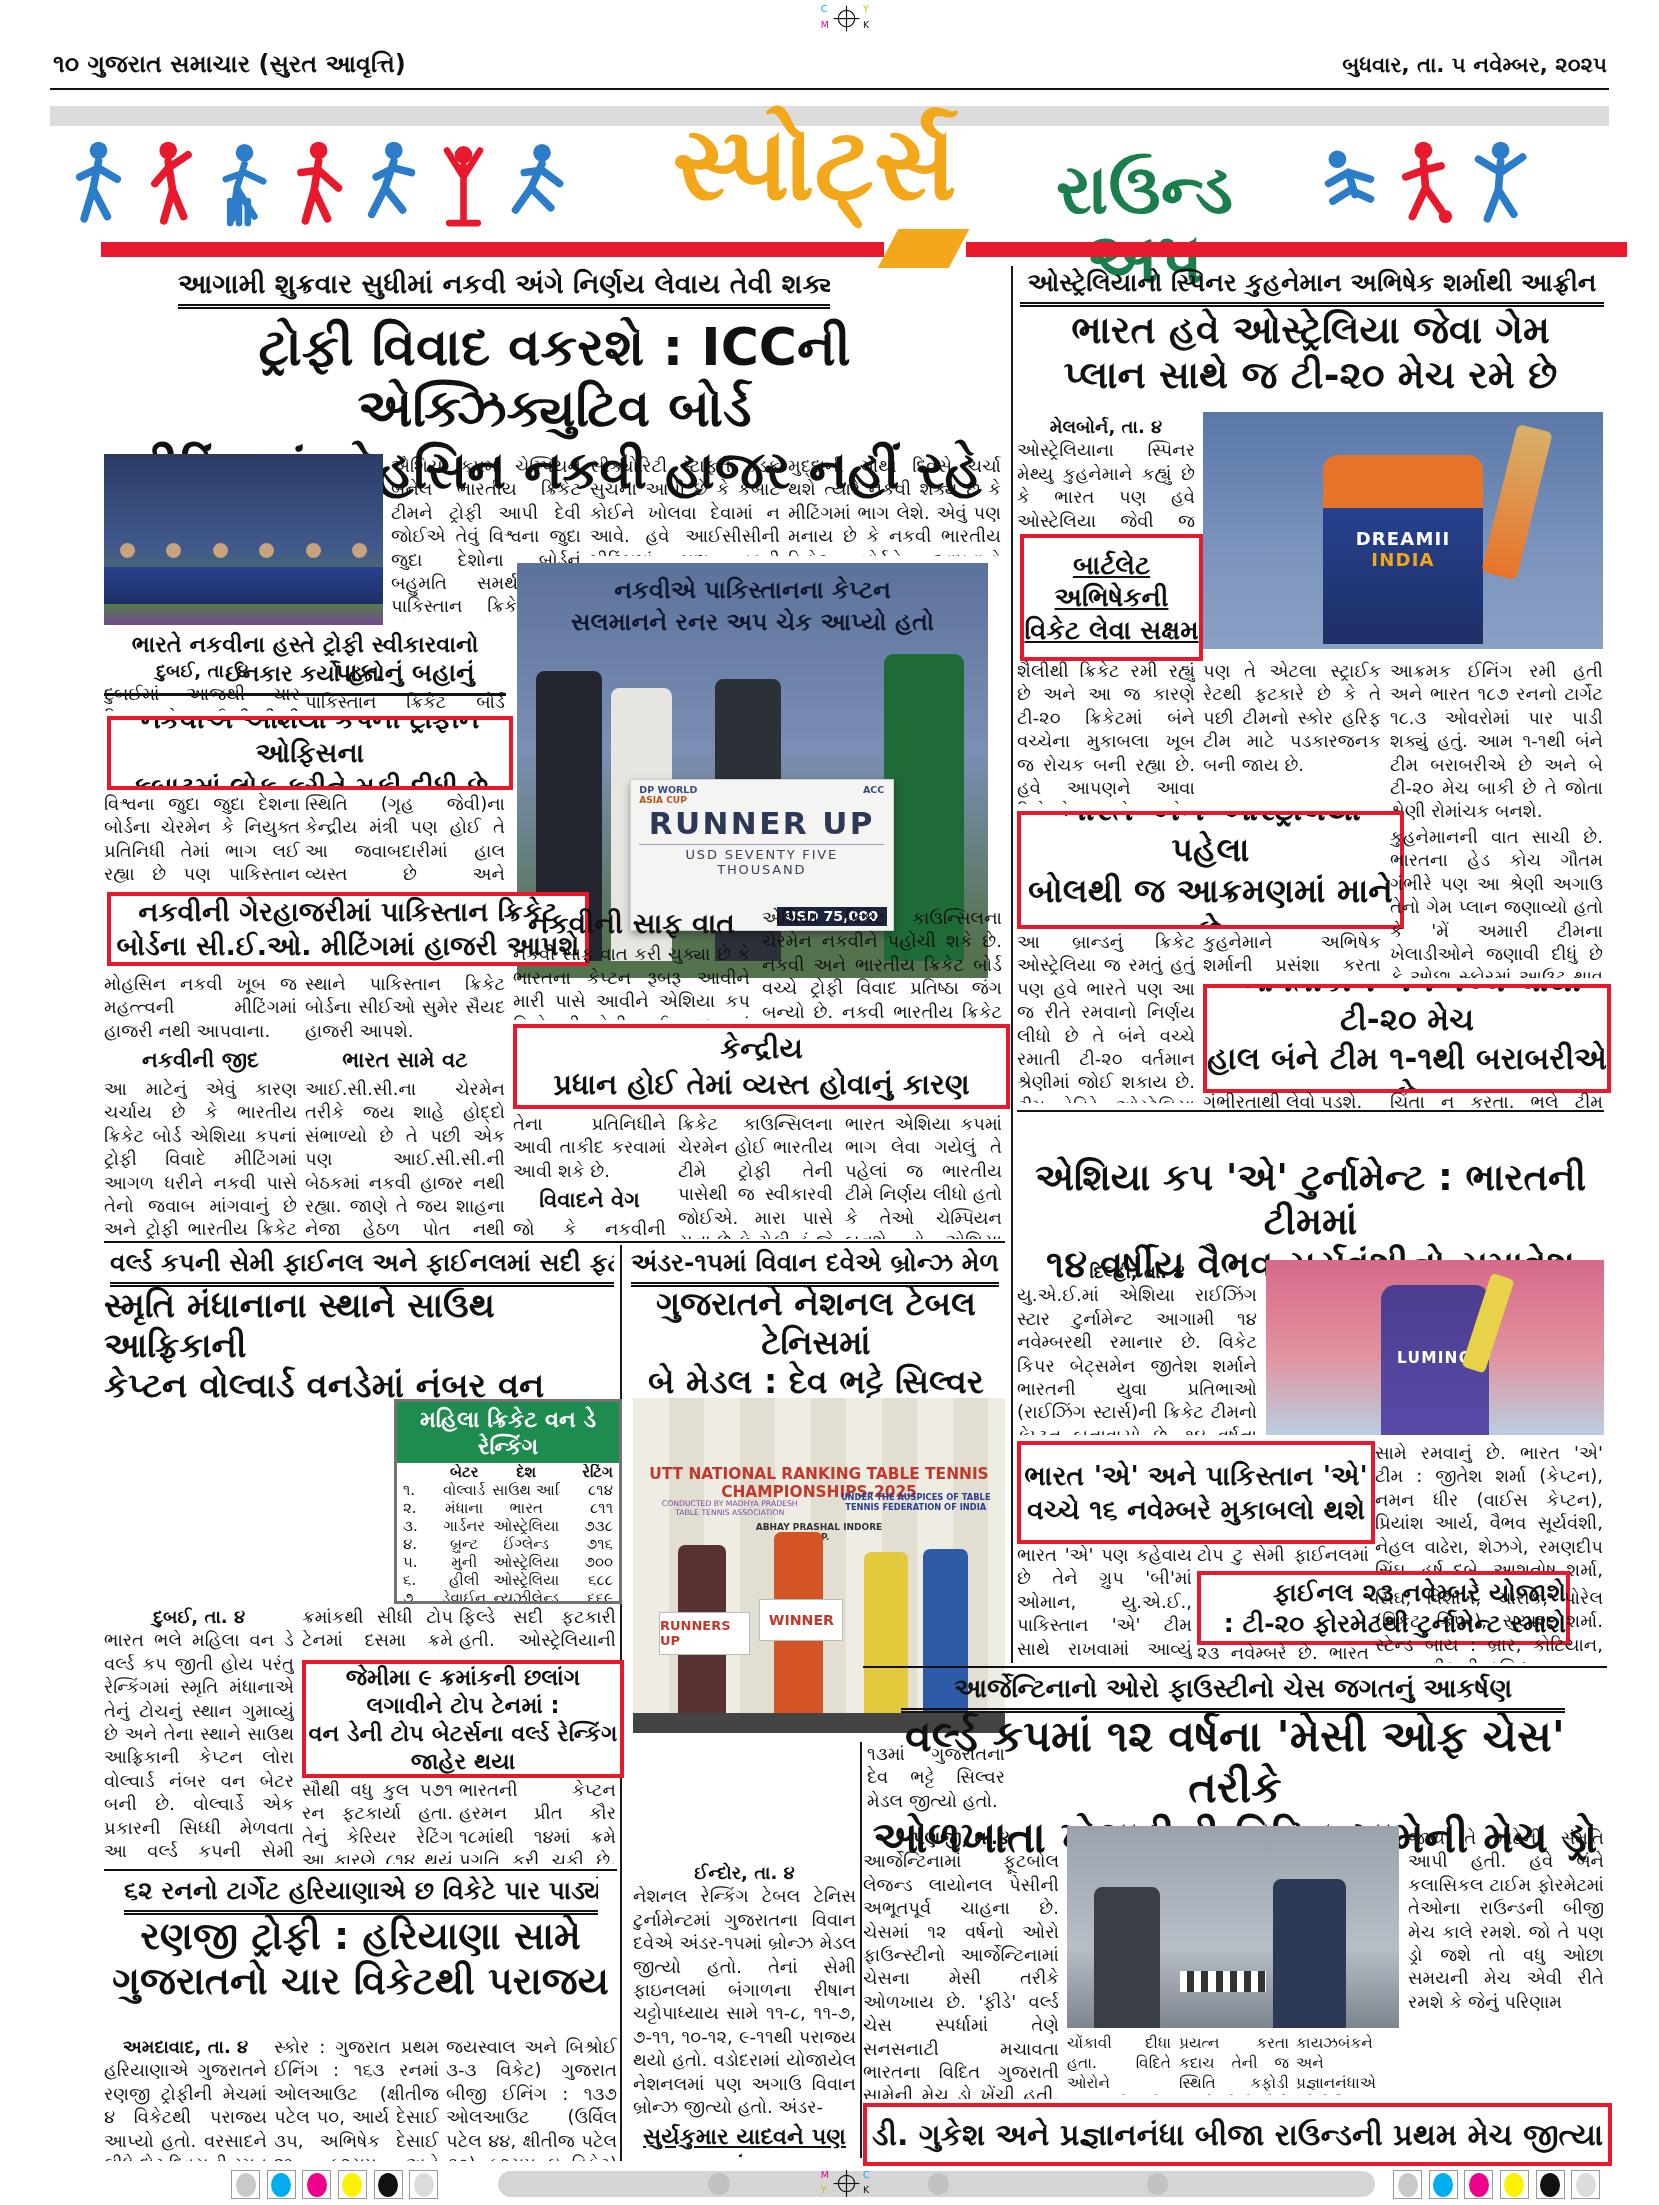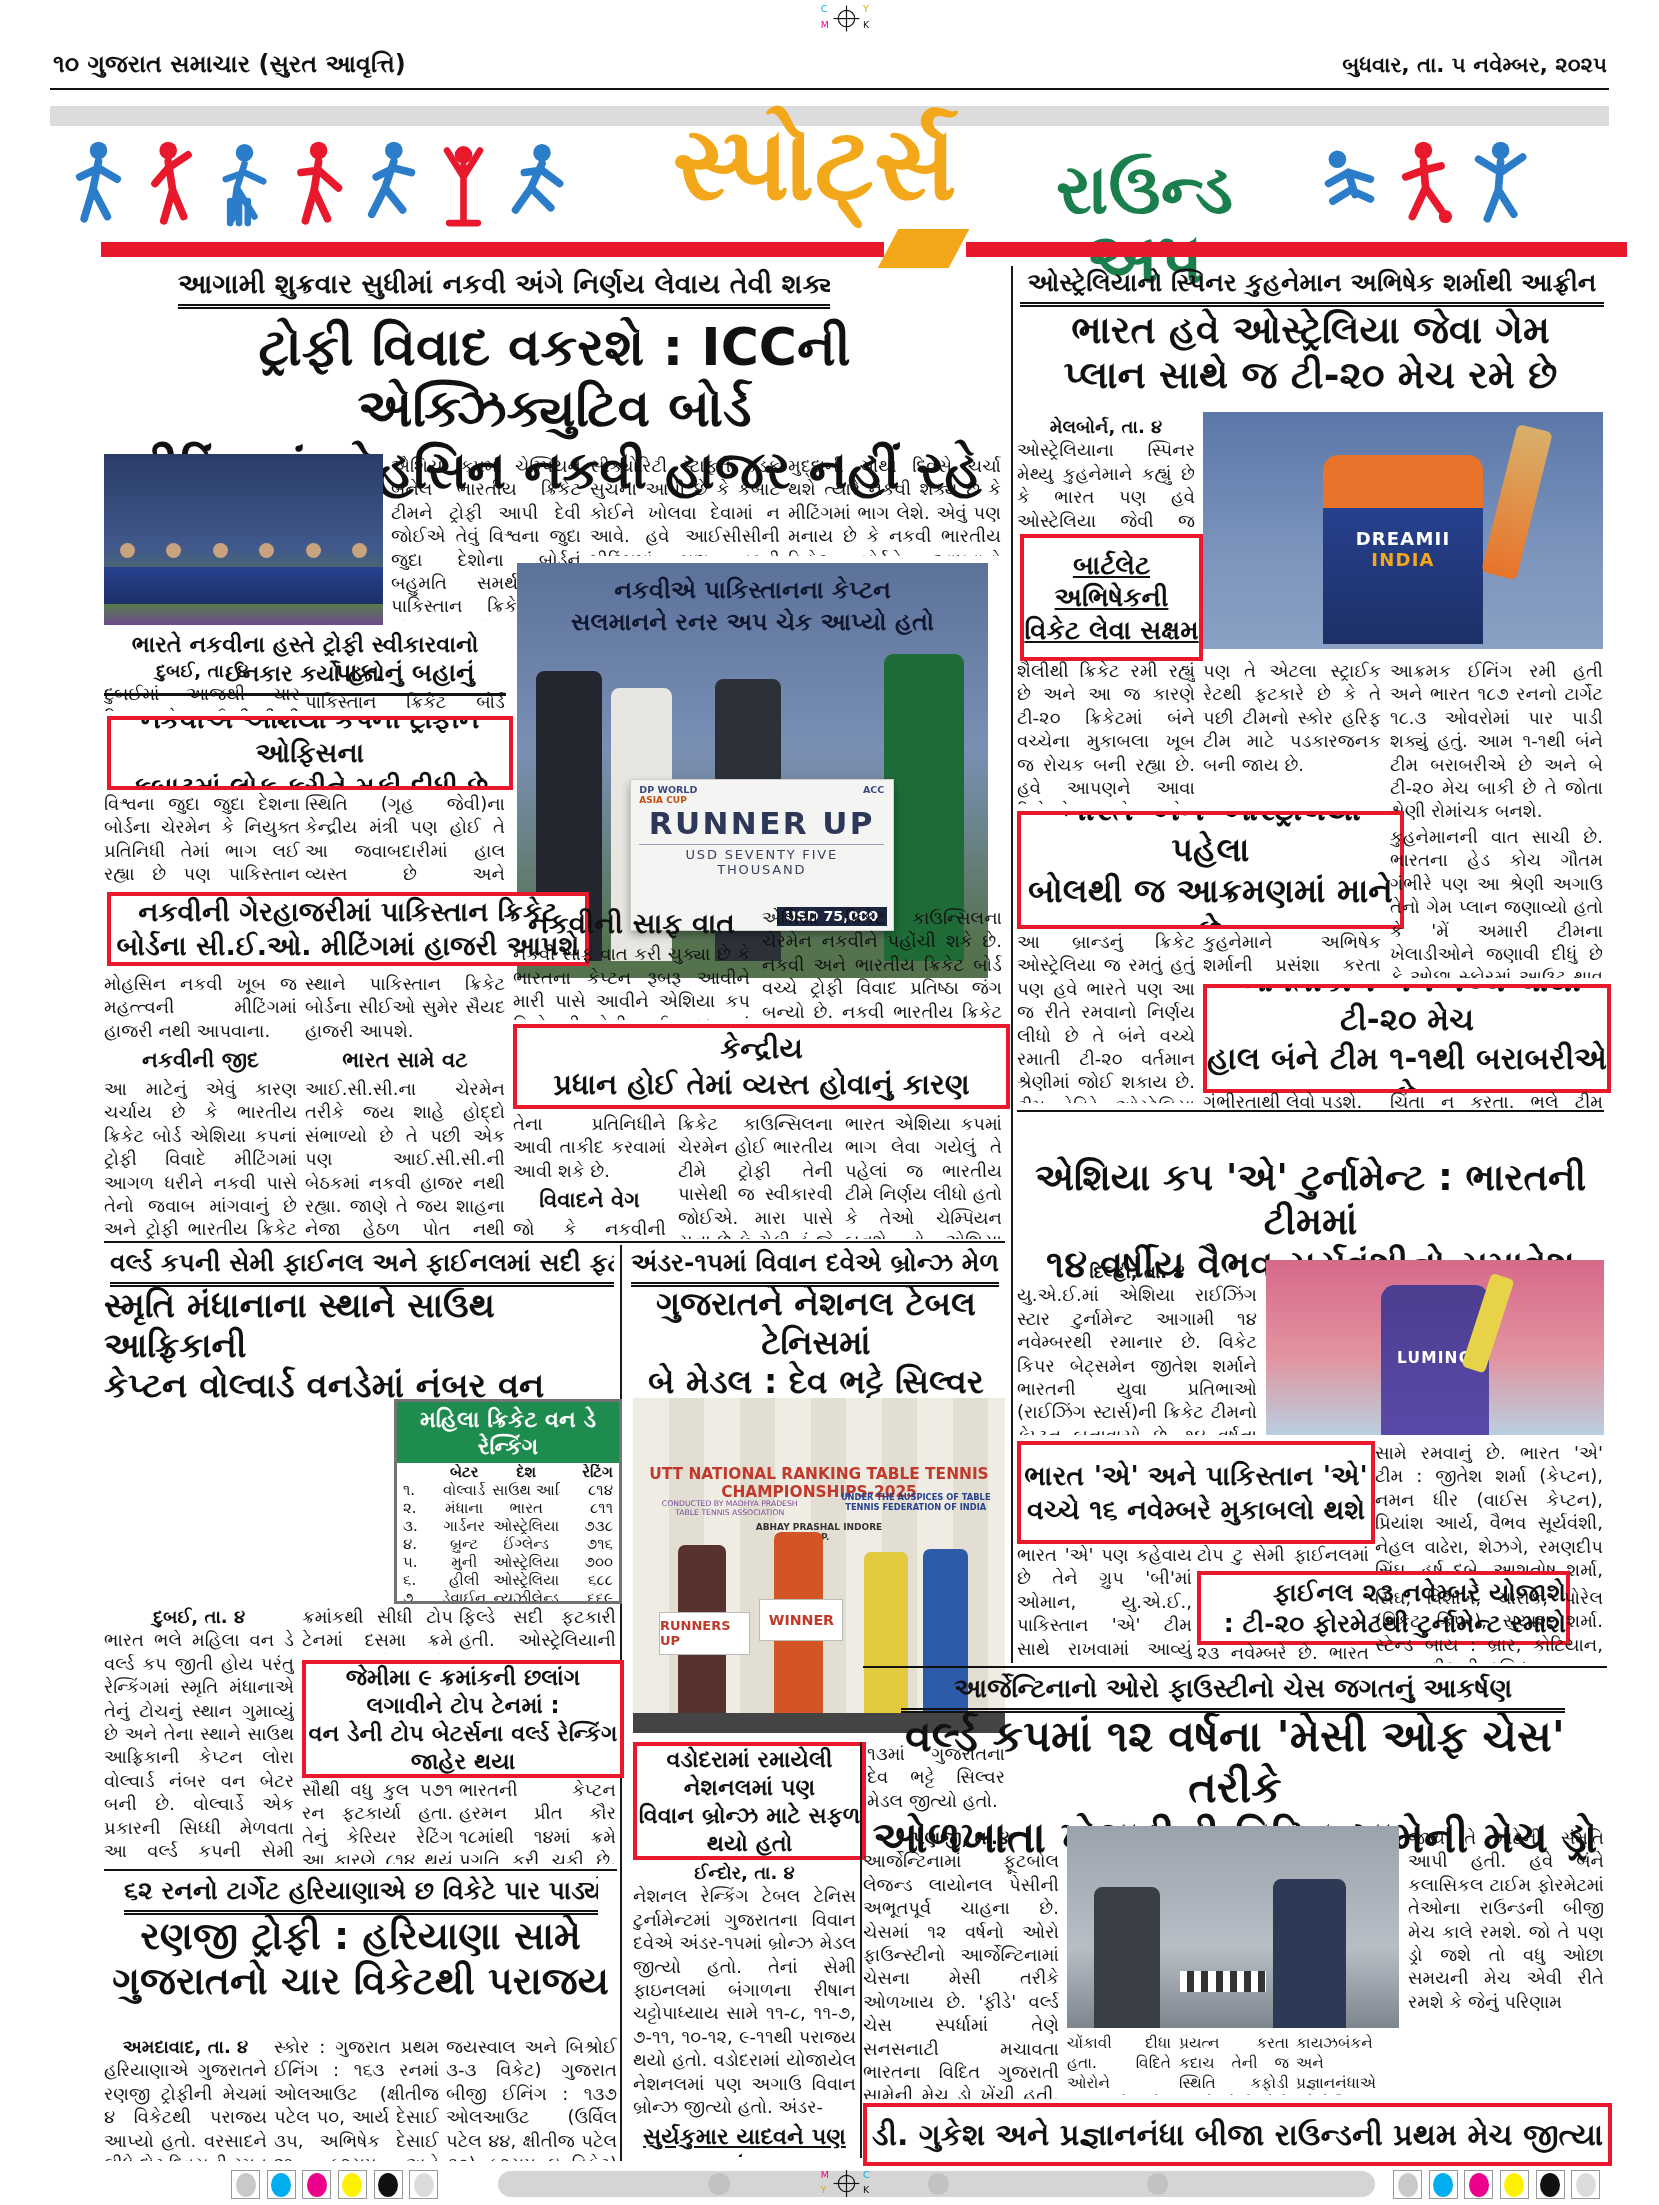--- a/index.html
+++ b/index.html
@@ -391,24 +391,20 @@
     <div style="position:absolute;left:30%;top:37%;width:40%;text-align:center;color:#333;font-size:9px;font-weight:bold;">ABHAY PRASHAL INDORE M.P.</div>
     <div style="position:absolute;left:12%;top:44%;width:13%;height:50%;background:#58322e;border-radius:7.1px 7.1px 0 0;"></div>
     <div style="position:absolute;left:38%;top:40%;width:13%;height:54%;background:#d35425;border-radius:7.1px 7.1px 0 0;"></div>
     <div style="position:absolute;left:62%;top:46%;width:12%;height:48%;background:#e3c93c;border-radius:7.1px 7.1px 0 0;"></div>
     <div style="position:absolute;left:78%;top:45%;width:12%;height:49%;background:#2d5ba8;border-radius:7.1px 7.1px 0 0;"></div>
     <div style="position:absolute;left:7%;top:64%;width:24%;height:12%;background:#fff;border:1.2px solid #bbb;display:flex;align-items:center;justify-content:center;color:#c0392b;font-weight:900;font-size:13px;">RUNNERS UP</div>
     <div style="position:absolute;left:34%;top:60%;width:22%;height:12%;background:#fff;border:1.2px solid #bbb;display:flex;align-items:center;justify-content:center;color:#c0392b;font-weight:900;font-size:14.2px;">WINNER</div>
     <div style="position:absolute;left:0;bottom:0;width:100%;height:6%;background:#444;"></div>
   </div>
 
-  <div class="bx" style="left:633px;top:1742px;width:225px;height:110px;font-size:22.5px;">
-    <div>વડોદરામાં રમાયેલી નેશનલમાં પણ</div>
-    <div>વિવાન બ્રોન્ઝ માટે સફળ થયો હતો</div>
-  </div>
   <div class="col" style="left:867px;top:1742px;width:138px;height:77px;">૧૩માં ગુજરાતના દેવ ભટ્ટે સિલ્વર મેડલ જીત્યો હતો.</div>
 
   <div class="col" style="left:633px;top:1861px;width:223px;height:296px;">
     <span class="dl">ઈન્દોર, તા. ૪</span>
     <span>નેશનલ રેન્કિંગ ટેબલ ટેનિસ ટુર્નામેન્ટમાં ગુજરાતના વિવાન દવેએ અંડર-૧૫માં બ્રોન્ઝ મેડલ જીત્યો હતો. તેનાં સેમી ફાઇનલમાં બંગાળના રીષાન ચટ્ટોપાધ્યાય સામે ૧૧-૮, ૧૧-૭, ૭-૧૧, ૧૦-૧૨, ૯-૧૧થી પરાજય થયો હતો. વડોદરામાં યોજાયેલ નેશનલમાં પણ અગાઉ વિવાન બ્રોન્ઝ જીત્યો હતો. અંડર-</span>
     <span class="sub u" style="font-size:22.5px;">સુર્યકુમાર યાદવને પણ દંડ</span>
     
     
     
   </div>

